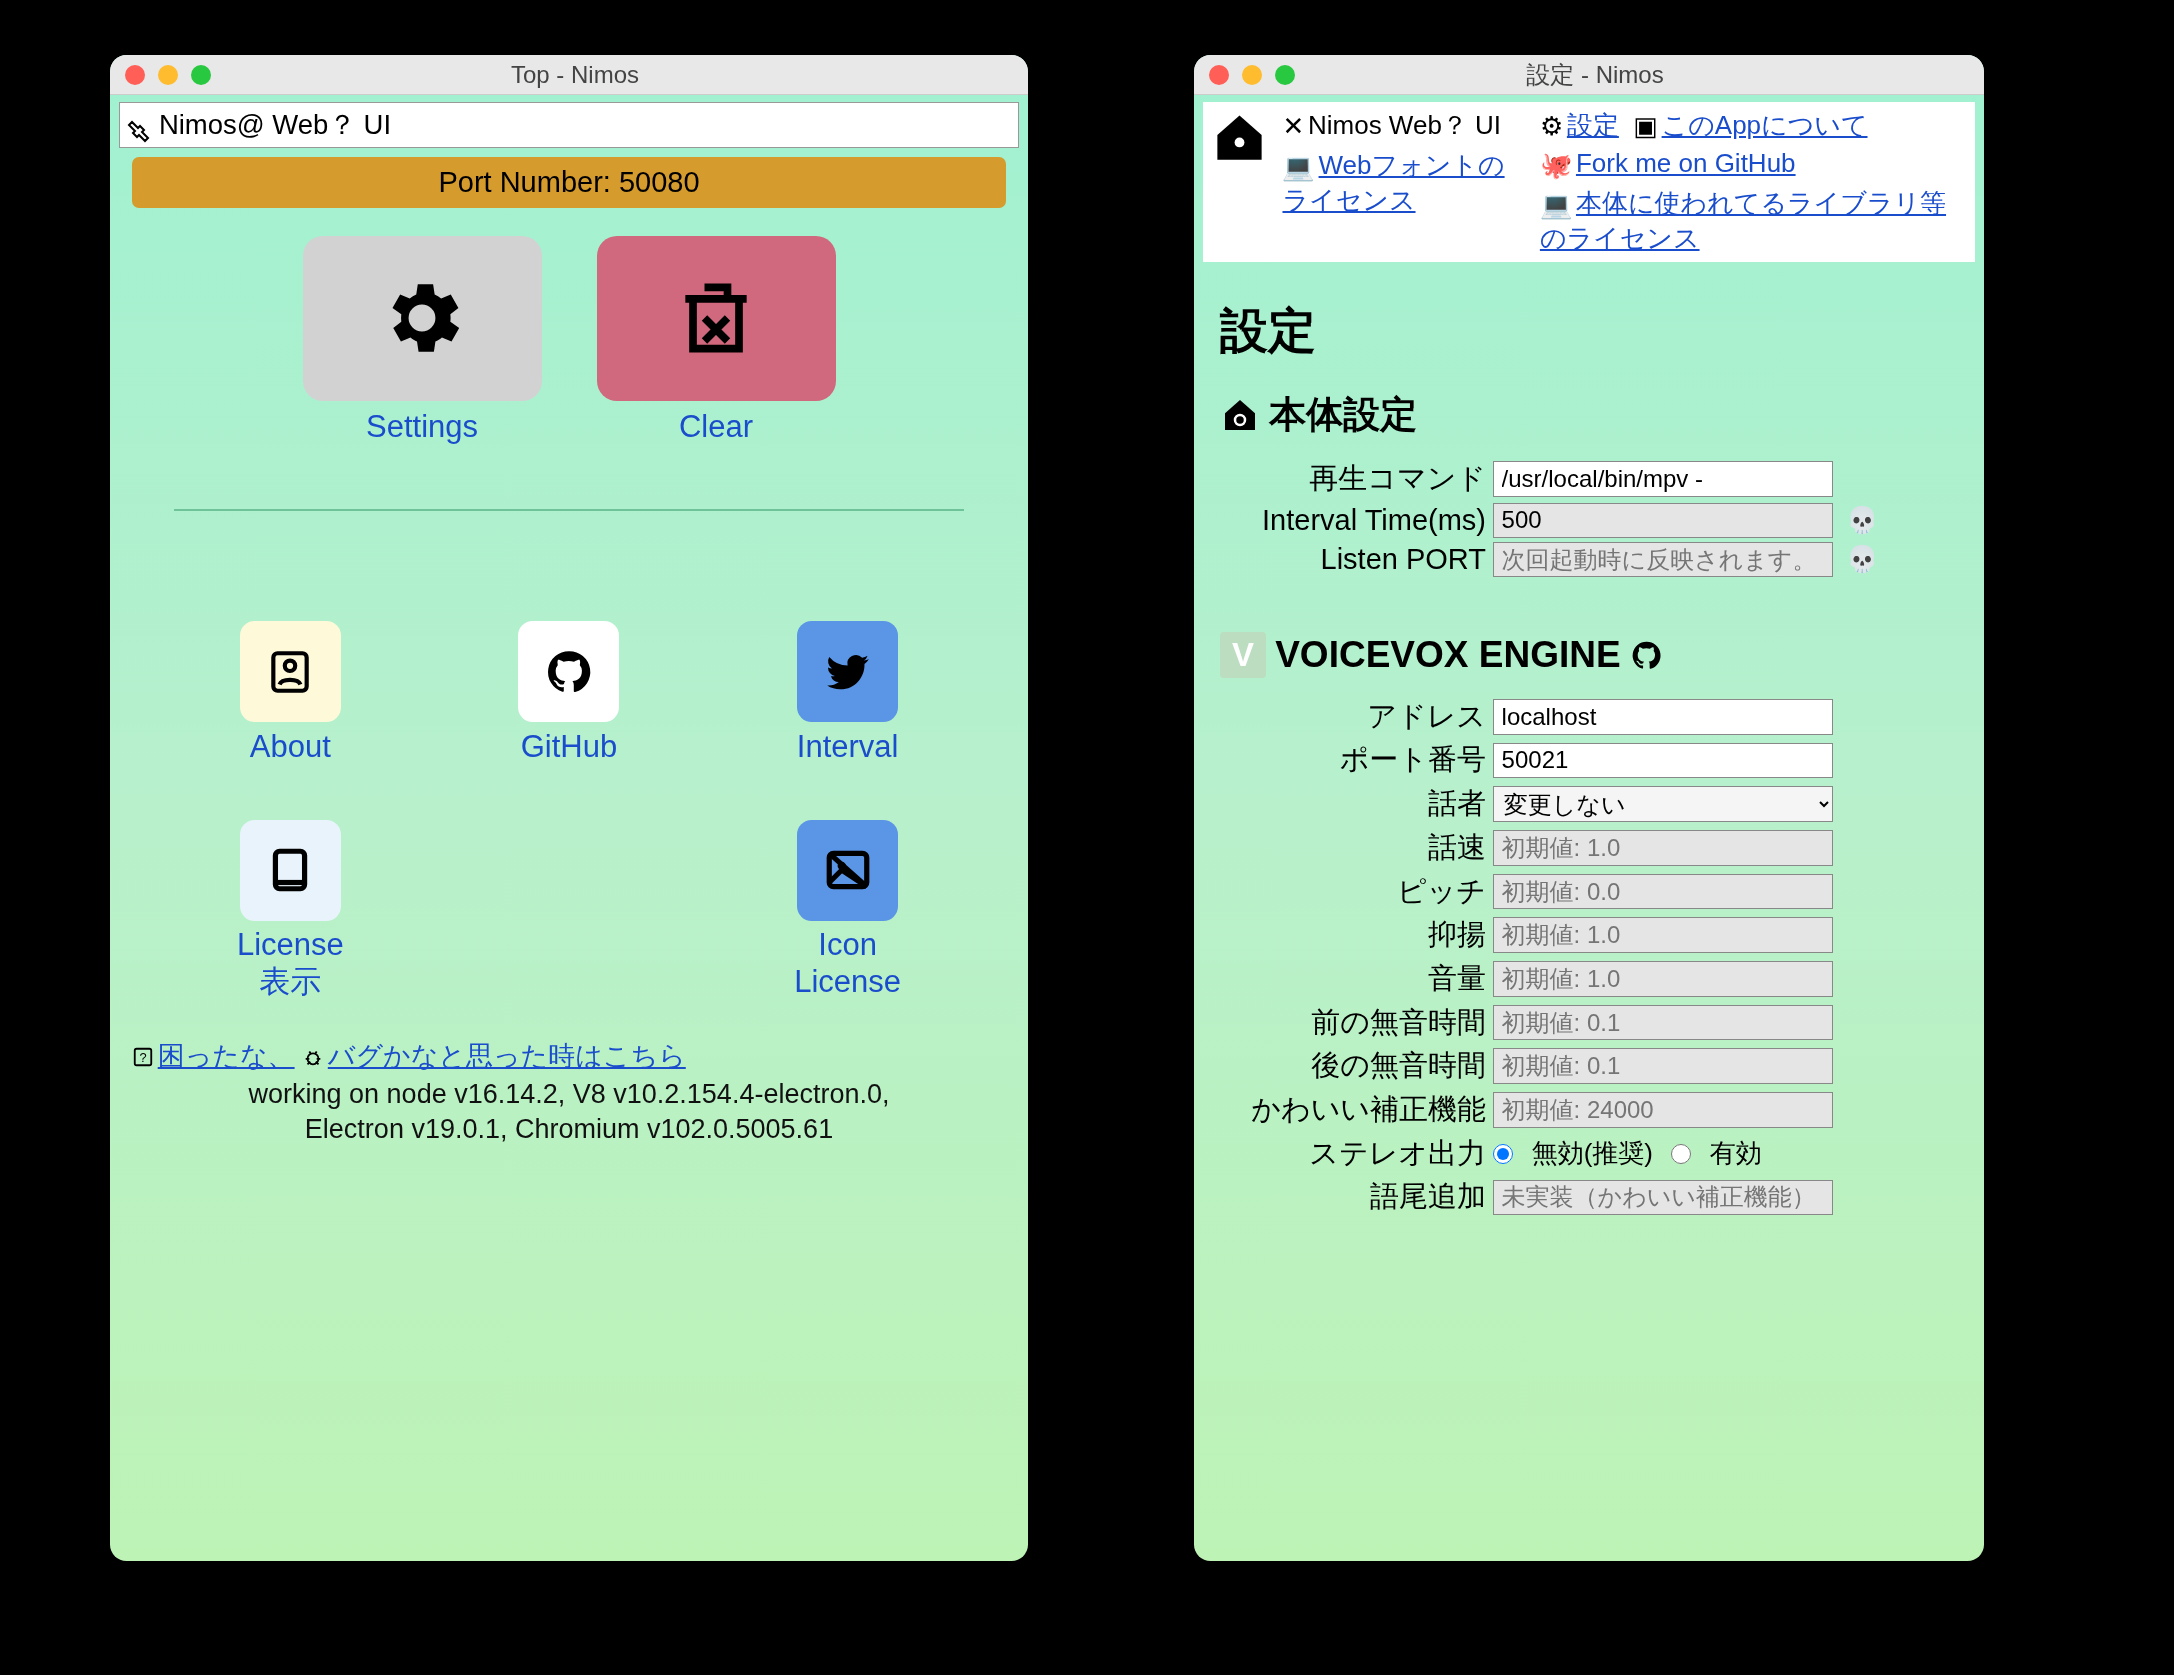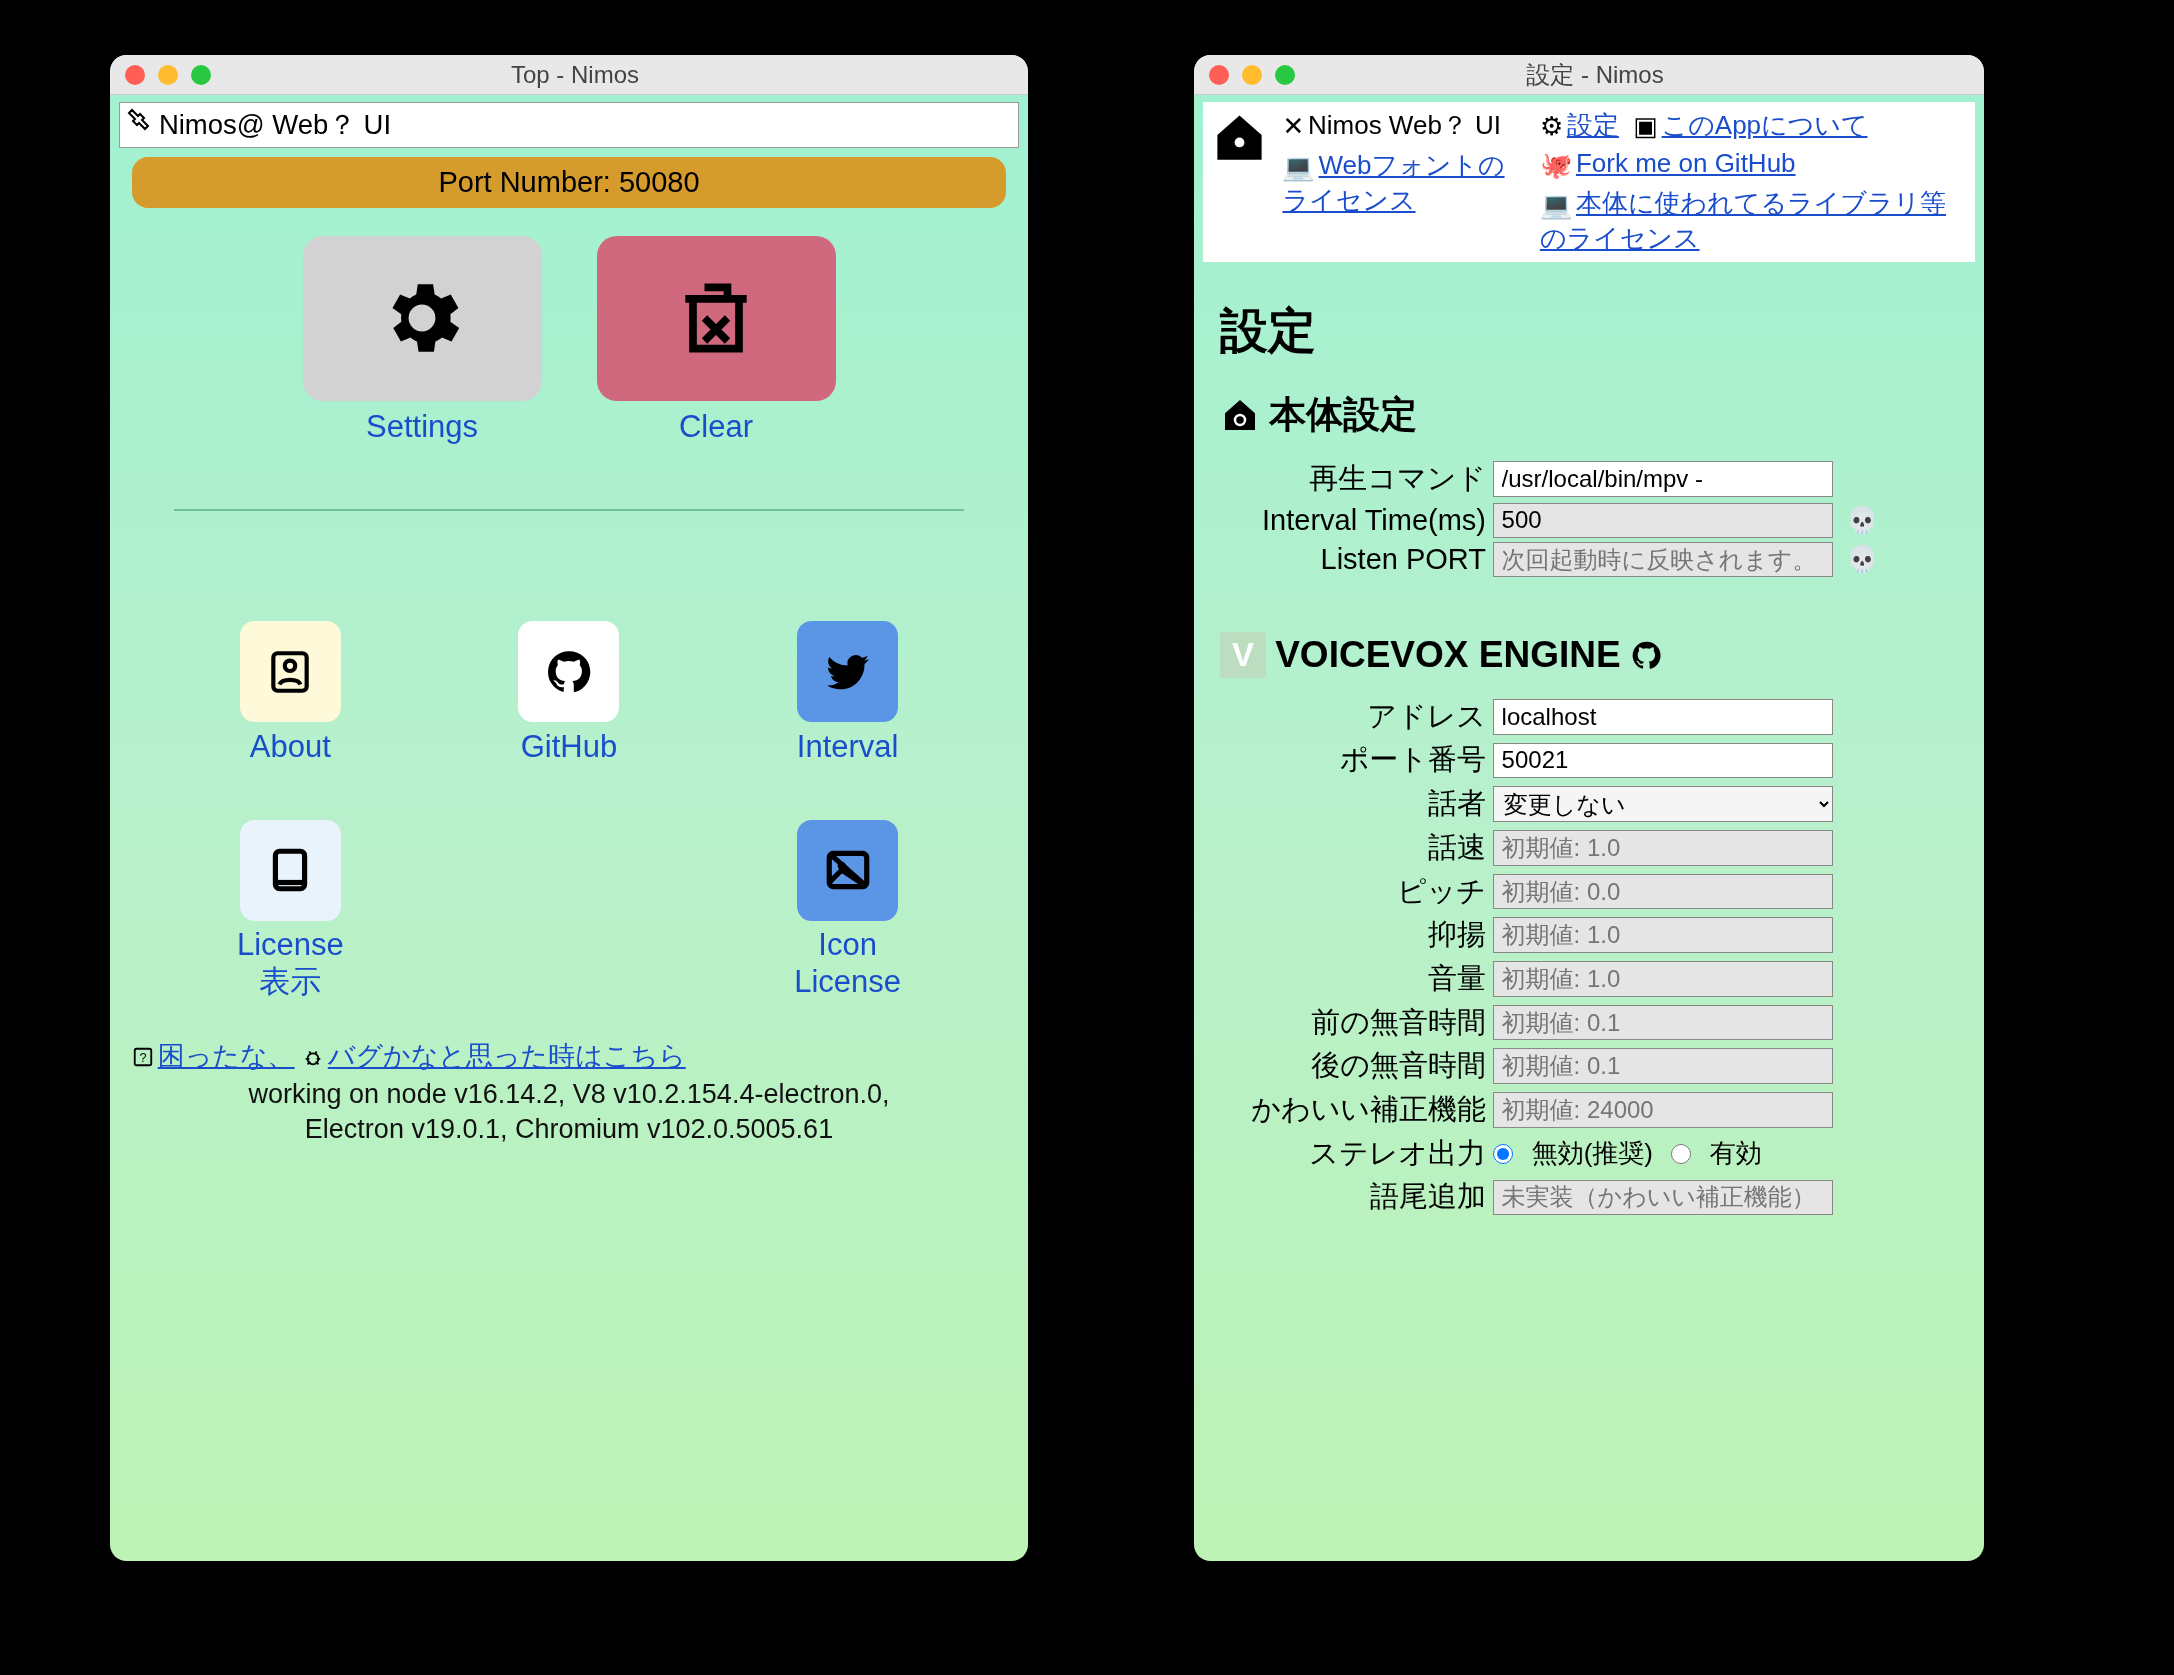--- a/index.html
+++ b/index.html
@@ -36,31 +36,31 @@
     position: absolute; left: 12px; right: 0; text-align: center;
     font-size: 24px; color: #444; pointer-events: none;
   }
   .toolbar-strip {
     background: #fff;
     border: 0.9px solid #999;
     margin: 7.3px 9.2px 0 9.2px;
     padding: 3.7px 5.5px;
     font-size: 27.5px;
     display: flex;
-    align-items: flex-start;
+    align-items: flex-end;
     gap: 5.5px;
   }
   .port-banner {
     background: #d69b2d;
     color: #000;
     text-align: center;
     font-size: 29px;
     padding: 9.2px 0;
     margin: 9.2px 22px 27.5px 22px;
-    border-radius: 16px;
+    border-radius: 7px;
   }
   .big-tiles {
     display: flex;
     justify-content: center;
     gap: 55px;
     margin: 16.5px 0 9.2px 0;
   }
   .big-tile {
     display: flex; flex-direction: column; align-items: center; gap: 7.3px;
   }

